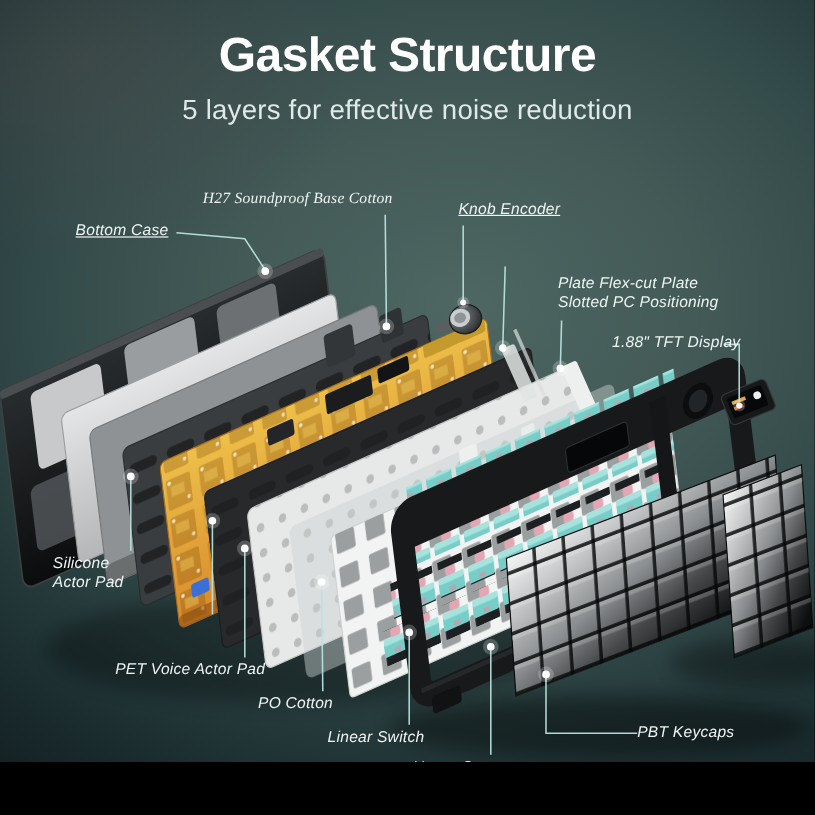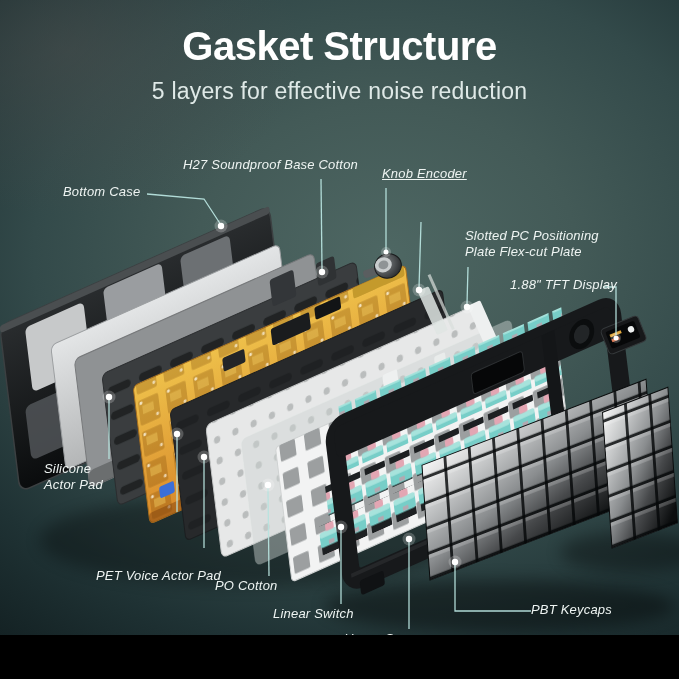--- a/index.html
+++ b/index.html
@@ -253,41 +253,41 @@
           <circle class="ldot" cx="409" cy="539" r="3.2"></circle>
         <circle class="lglow" cx="455" cy="562" r="6.5"></circle>
           <circle class="ldot" cx="455" cy="562" r="3.2"></circle>
       </g>
     </g>
   </svg>
 
   <div class="title">Gasket Structure</div>
   <div class="subtitle">5 layers for effective noise reduction</div>
 
-  <div class="callout" style="left:63px;top:184px;">
+  <div class="callout" style="left:63px;top:184px;text-decoration:underline;">
     <span>Bottom Case</span>
   </div>
-  <div class="callout" style="left:183px;top:157px;">
+  <div class="callout" style="left:169px;top:157px;font-family:Liberation Serif, serif;">
     <span>H27 Soundproof Base Cotton</span>
   </div>
   <div class="callout" style="left:382px;top:166px;text-decoration:underline;">
     <span>Knob Encoder</span>
   </div>
   <div class="callout" style="left:465px;top:228px;">
+    <div>Plate Flex-cut Plate</div>
     <div>Slotted PC Positioning</div>
-    <div>Plate Flex-cut Plate</div>
   </div>
   <div class="callout" style="left:510px;top:277px;">
     <span>1.88" TFT Display</span>
   </div>
   <div class="callout center" style="left:44px;top:461px;width:86px;">
     <div>Silicone</div>
     <div>Actor Pad</div>
   </div>
-  <div class="callout" style="left:96px;top:568px;">
+  <div class="callout" style="left:96px;top:550px;">
     <span>PET Voice Actor Pad</span>
   </div>
   <div class="callout" style="left:215px;top:578px;">
     <span>PO Cotton</span>
   </div>
   <div class="callout" style="left:273px;top:606px;">
     <span>Linear Switch</span>
   </div>
   <div class="callout" style="left:344px;top:631px;">
     <span>Upper Cover</span>

